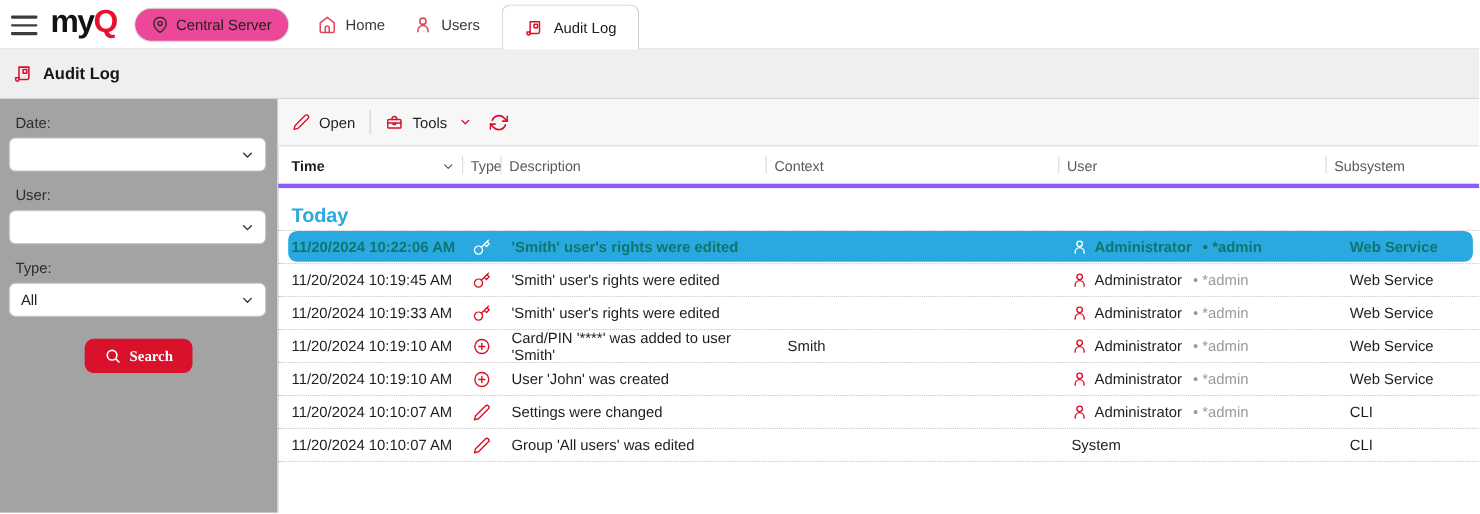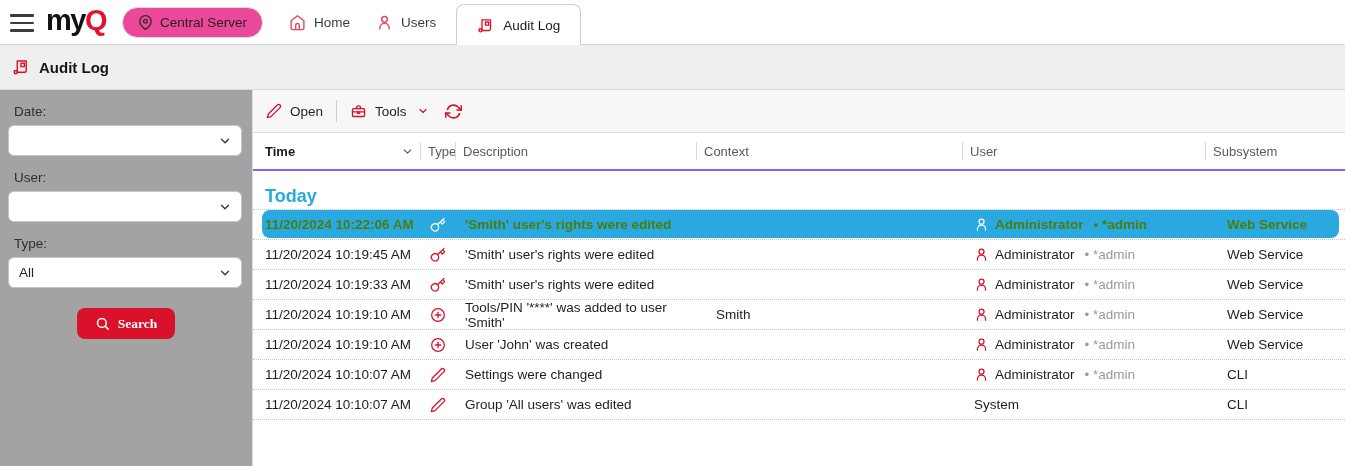--- a/index.html
+++ b/index.html
@@ -38,21 +38,21 @@
   
   .main { flex:1; display:flex; flex-direction:column; min-width:0; }
   .toolbar { height:43px; background:#f7f7f7; border-bottom:1px solid #dcdcdc; display:flex; align-items:center; padding-left:13px; flex:none; }
   .tool-btn { display:flex; align-items:center; gap:8px; font-size:13.5px; color:#1f1f1f; cursor:pointer; }
   .tool-btn svg { color:#d9112b; }
   .tool-sep { width:1px; height:22px; background:#cfcfcf; margin:0 13px; }
   .tool-btn .chev { color:#333; margin-left:2px; }
   .refresh { margin-left:16px; color:#d9112b; cursor:pointer; display:flex; }
 
   
-  .thead { height:38px; display:flex; align-items:center; border-bottom:2px solid #8b5cf6; font-size:13px; color:#5a5a5a; flex:none; }
+  .thead { height:38px; display:flex; align-items:center; border-bottom:4px solid #8b5cf6; font-size:13px; color:#5a5a5a; flex:none; }
   .hcell { position:relative; height:100%; display:flex; align-items:center; padding-left:8px; cursor:pointer; }
   .hcell:not(:first-child)::before { content:''; position:absolute; left:0; top:9px; bottom:9px; width:1px; background:#dadada; }
   .hcell.c-subsys::after { content:''; position:absolute; right:0; top:9px; bottom:9px; width:1px; background:#dadada; }
   .hcell.c-time { font-weight:bold; color:#1c1c1c; padding-left:12px; }
   .hcell .sort { position:absolute; right:6px; top:12px; color:#555; }
 
   .c-time { width:167px; flex:none; }
   .c-type { width:35px; flex:none; }
   .c-desc { width:241px; flex:none; }
   .c-context { width:266px; flex:none; }
@@ -67,21 +67,21 @@
   .cell.c-time { padding-left:12px; }
   .cell.c-type { justify-content:center; color:#d9112b; }
   .cell.c-desc { padding-left:10px; }
   .cell.c-context { padding-left:20px; }
   .cell.c-user { padding-left:12px; gap:6px; }
   .cell.c-user svg { color:#d9112b; flex:none; }
   .cell.c-subsys { padding-left:22px; }
   .udetail { color:#9a9a9a; margin-left:4px; }
   .row.selected { border-bottom-color:#c6c6c6; }
   .row.selected::before { content:''; position:absolute; left:9px; right:6px; top:0; bottom:1px; background:#29a9e0; border-radius:8px; }
-  .row.selected, .row.selected .udetail { color:#4d7c0f; font-weight:600;align-items:center; }
+  .row.selected, .row.selected .udetail { color:#0f766e; font-weight:600;align-items:center; }
   .row.selected .cell.c-type, .row.selected .cell.c-user svg { color:#fff; }
 
   svg { display:block; }
 </style>
 </head>
 <body>
 
 <div class="app">
 
   <div class="topnav">
@@ -315,21 +315,21 @@
 
         <div class="row">
           <div class="cell c-time">11/20/2024 10:19:10 AM</div>
           <div class="cell c-type">
               <svg width="16" height="16" viewBox="0 0 24 24" fill="none" stroke="currentColor" stroke-width="1.9" stroke-linecap="round" stroke-linejoin="round">
                 <circle cx="12" cy="12" r="9.5"></circle>
                 <line x1="12" y1="8" x2="12" y2="16"></line>
                 <line x1="8" y1="12" x2="16" y2="12"></line>
               </svg>
             </div>
-          <div class="cell c-desc">Tools/PIN '****' was added to user 'Smith'</div>
+          <div class="cell c-desc">Card/PIN '****' was added to user 'Smith'</div>
           <div class="cell c-context">Smith</div>
           <div class="cell c-user">
             <span>
                 <svg width="15" height="15" viewBox="0 0 24 24" fill="none" stroke="currentColor" stroke-width="2" stroke-linecap="round" stroke-linejoin="round">
                   <circle cx="12" cy="7.5" r="4"></circle>
                   <path d="M5.5 21v-1.5a6.5 6.5 0 0 1 13 0V21"></path>
                 </svg>
               </span>
             <span>Administrator</span>
             <span class="udetail">• *admin</span>

